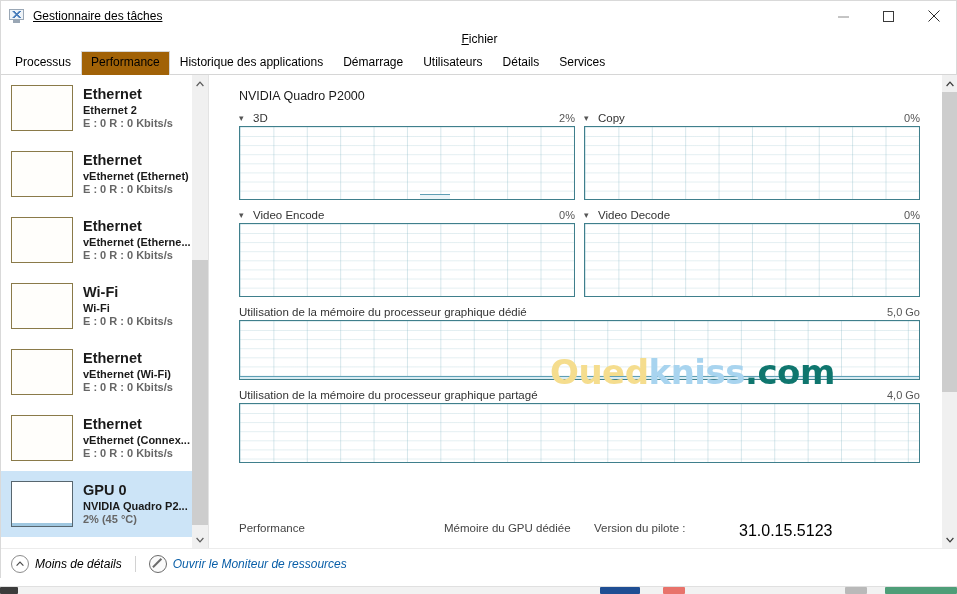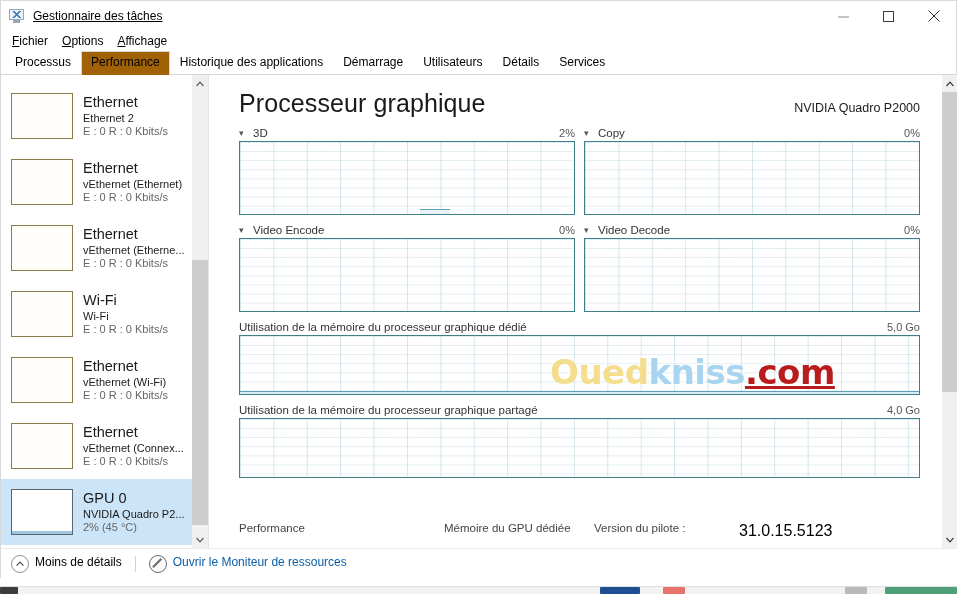--- a/index.html
+++ b/index.html
@@ -85,20 +85,21 @@
   
   .menubar {
     position: absolute;
     left: 0; top: 29px;
     width: 100%;
     height: 21px;
     display: flex;
     align-items: center;
     padding-left: 6px;
     box-sizing: border-box;
+    flex-direction: column;
   }
   .menu-item {
     font-size: 12px;
     padding: 2px 9px 2px 5px;
     color: #000;
     white-space: nowrap;
   }
   .menu-item u { text-decoration: underline; }
 
   
@@ -342,21 +343,21 @@
     font-size: 34px;
     font-weight: bold;
     letter-spacing: -0.5px;
     white-space: nowrap;
     z-index: 5;
     pointer-events: none;
     font-family: "DejaVu Sans", sans-serif;
   }
   .wm-a { color: #f5dd8e; }
   .wm-b { color: #a8d4ef; }
-  .wm-c { color: #b91c1c; text-decoration: underline; }
+  .wm-c { color: #0f766e; }
 
   
   .stats {
     position: absolute;
     left: 30px;
     bottom: 8px;
     width: 700px;
     font-size: 11.5px;
     color: #333;
     display: flex;
@@ -376,23 +377,25 @@
     height: 31px;
     background: #ffffff;
     display: flex;
     align-items: center;
     padding-left: 10px;
     box-sizing: border-box;
     border-top: 1px solid #ececec;
   }
   .f-btn {
     display: flex;
+    align-items: center;
     font-size: 12px;
     color: #000;
     white-space: nowrap;
+    font-style: italic;
   }
   .circle-ico {
     width: 16px; height: 16px;
     border: 1px solid #8d8d8d;
     border-radius: 50%;
     margin-right: 6px;
     display: flex;
     align-items: center;
     justify-content: center;
     flex: none;
@@ -492,21 +495,21 @@
     <div class="tab">Historique des applications</div>
     <div class="tab">Démarrage</div>
     <div class="tab">Utilisateurs</div>
     <div class="tab">Détails</div>
     <div class="tab">Services</div>
   </div>
 
   <div class="content">
 
     <div class="sidebar">
-      <div class="side-list" style="top:8px;">
+      <div class="side-list" style="top:0px;font-weight:bold;">
 
         <div class="side-item">
           <div class="side-thumb"></div>
           <div class="side-text">
             <div class="side-title">Ethernet</div>
             <div class="side-sub">Ethernet 2</div>
             <div class="side-stat">E : 0 R : 0 Kbits/s</div>
           </div>
         </div>
 
@@ -580,21 +583,20 @@
               <path d="M0.6 1 L4 4.8 L7.4 1" fill="none" stroke="#5a5a5a" stroke-width="1.2"></path>
             </svg>
         </div>
       </div>
     </div>
 
     <div class="main">
       <div class="main-inner">
 
         <div class="head-row">
-          <div class="head-title">Processeur graphique</div>
           <div class="head-sub">NVIDIA Quadro P2000</div>
         </div>
 
         <div class="grid2 row-top">
           <div>
             <div class="graph-label-row">
               <div class="glr-left">
                 <span class="chev">▾</span>
                 <span>3D</span>
               </div>

